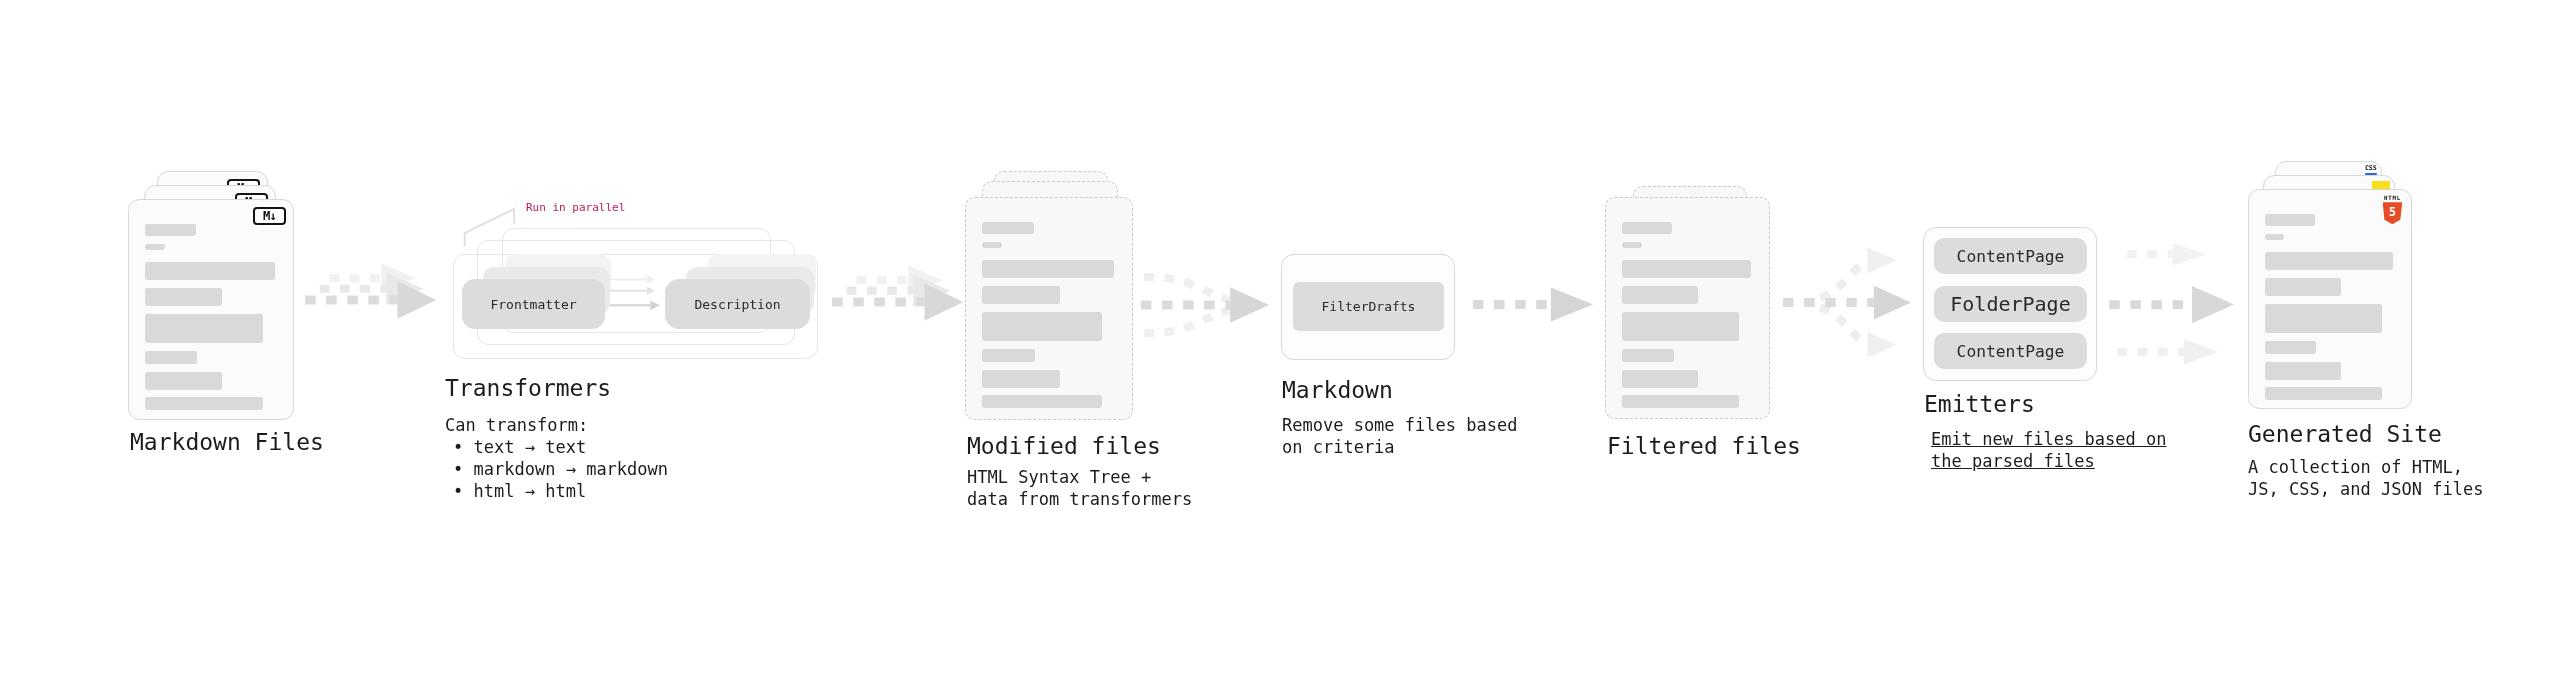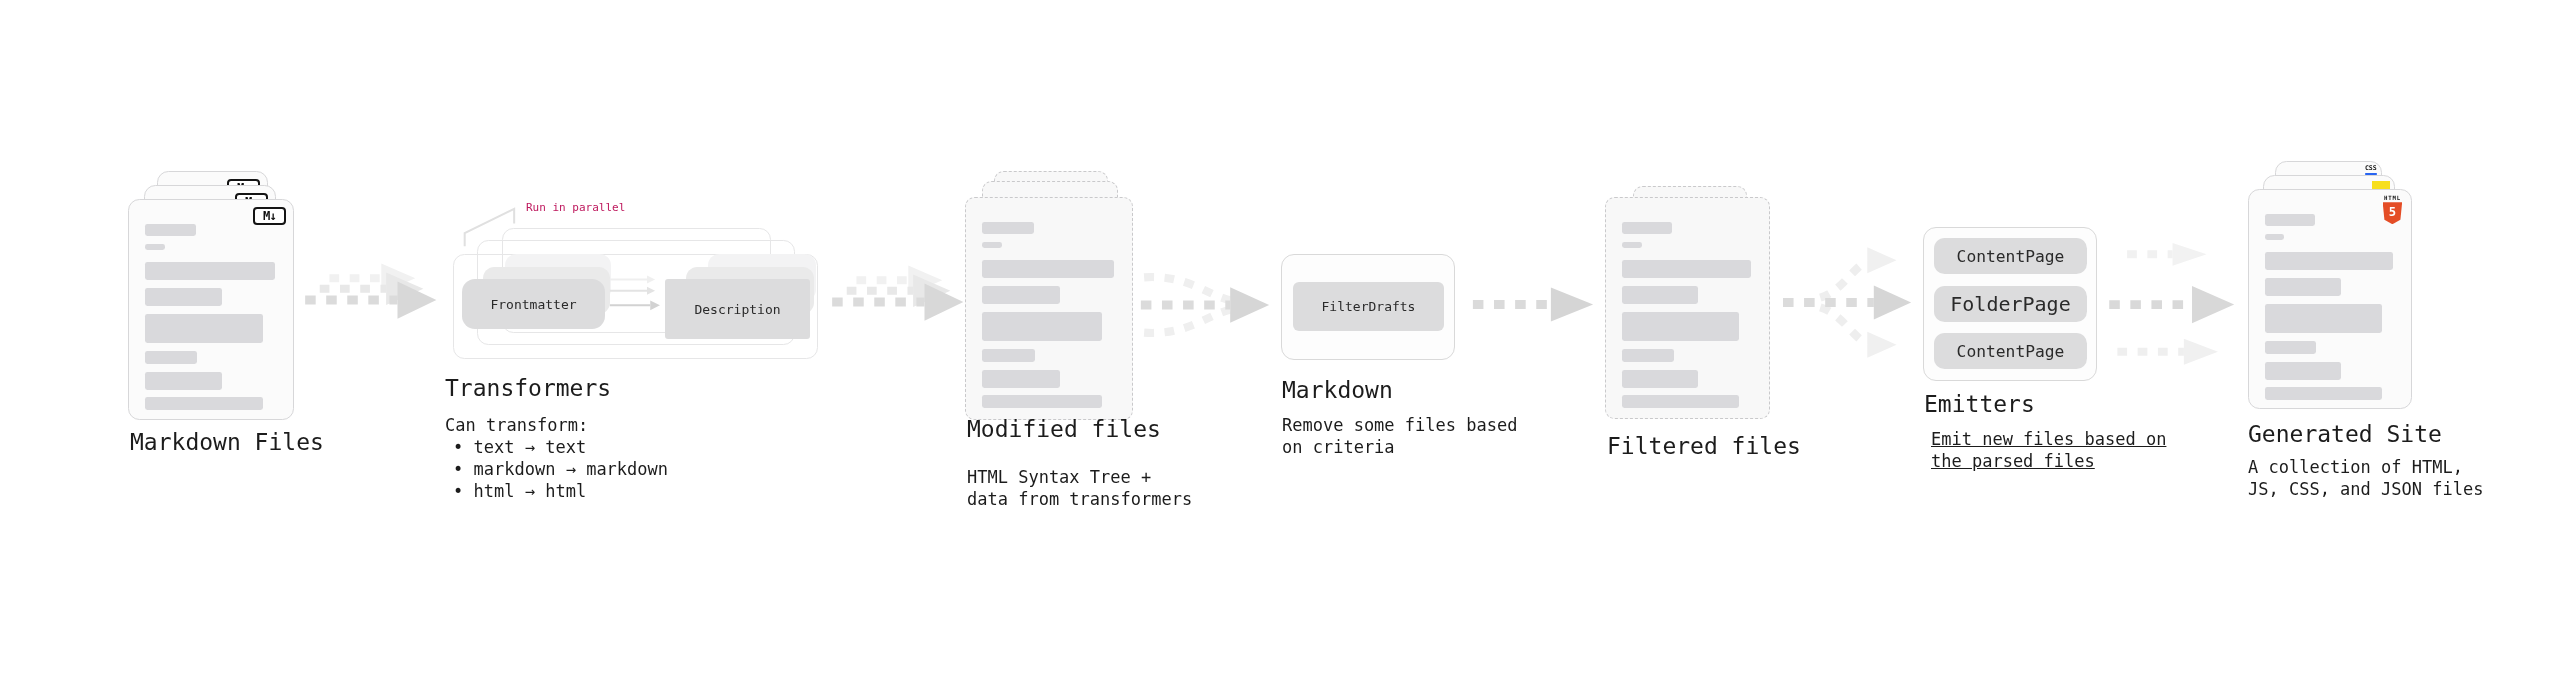--- a/index.html
+++ b/index.html
@@ -94,21 +94,21 @@
     <div class="tcontainer t-back"></div>
     <div class="tcontainer t-mid"></div>
     <div class="tcontainer t-front"></div>
 
     <div class="echo" style="left:505px;top:254px;width:106px;height:47px;background:#f3f3f4;"></div>
     <div class="echo" style="left:483px;top:267px;width:127px;height:47px;background:#eaeaea;"></div>
     <div class="echo" style="left:708px;top:254px;width:108px;height:47px;background:#f3f3f4;"></div>
     <div class="echo" style="left:686px;top:267px;width:128px;height:47px;background:#eaeaea;"></div>
 
     <div class="chip" style="left:462px;top:279px;width:143px;height:50px;border-radius:13px;">Frontmatter</div>
-    <div class="chip" style="left:665px;top:279px;width:145px;height:60px;border-radius:3px;">Description</div>
+    <div class="chip" style="left:665px;top:279px;width:145px;height:50px;border-radius:14px;">Description</div>
 
     <svg class="arrow" style="left:608px;top:273px;" width="57" height="42" viewBox="0 0 70 52">
       <line x1="2" y1="8" x2="48" y2="8" stroke="#efefef" stroke-width="2.5"></line>
       <polygon points="48,3 58,8 48,13" fill="#efefef"></polygon>
       <line x1="2" y1="22" x2="48" y2="22" stroke="#e3e3e3" stroke-width="2.5"></line>
       <polygon points="48,17 58,22 48,27" fill="#e3e3e3"></polygon>
       <line x1="2" y1="40" x2="52" y2="40" stroke="#d2d2d2" stroke-width="2.5"></line>
       <polygon points="52,34 64,40 52,46" fill="#d2d2d2"></polygon>
     </svg>
 
@@ -138,21 +138,21 @@
         <div class="bar b1"></div>
         <div class="bar b2"></div>
         <div class="bar b3"></div>
         <div class="bar b4"></div>
         <div class="bar b5"></div>
         <div class="bar b6"></div>
         <div class="bar b7"></div>
         <div class="bar b8"></div>
       </div>
     </div>
-    <div class="title" style="left:967px;top:416px;text-align:center;">Modified files</div>
+    <div class="title" style="left:967px;top:433px;text-align:center;">Modified files</div>
     <div class="sub" style="left:967px;top:466px;">
       <div>HTML Syntax Tree +</div>
       <div>data from transformers</div>
     </div>
   </div>
 
   <svg class="arrow" style="left:1136px;top:266px;" width="138" height="78" viewBox="0 0 170 96">
     <path d="M 10,14 C 62,10 88,36 116,42" fill="none" stroke="#efefef" stroke-width="10" stroke-dasharray="12 13"></path>
     <path d="M 10,82 C 62,86 88,60 116,54" fill="none" stroke="#efefef" stroke-width="10" stroke-dasharray="12 13"></path>
     <line x1="6" y1="48" x2="116" y2="48" stroke="#dbdbdb" stroke-width="11" stroke-dasharray="13 13"></line>

